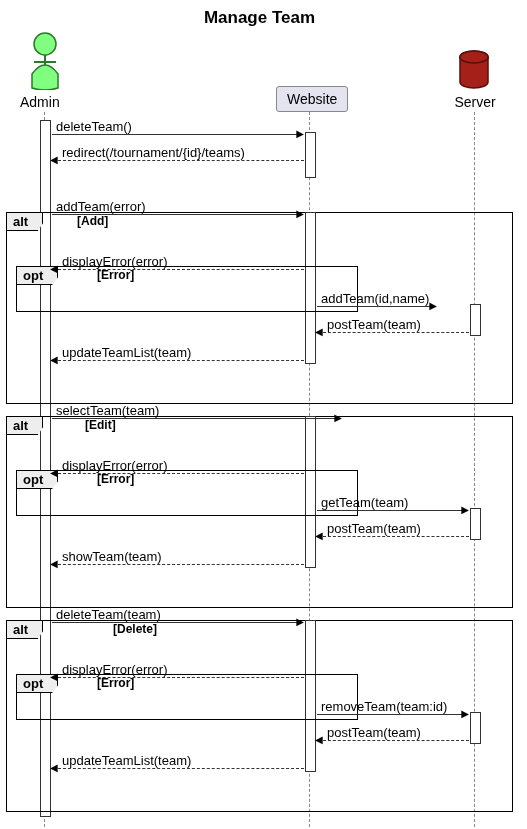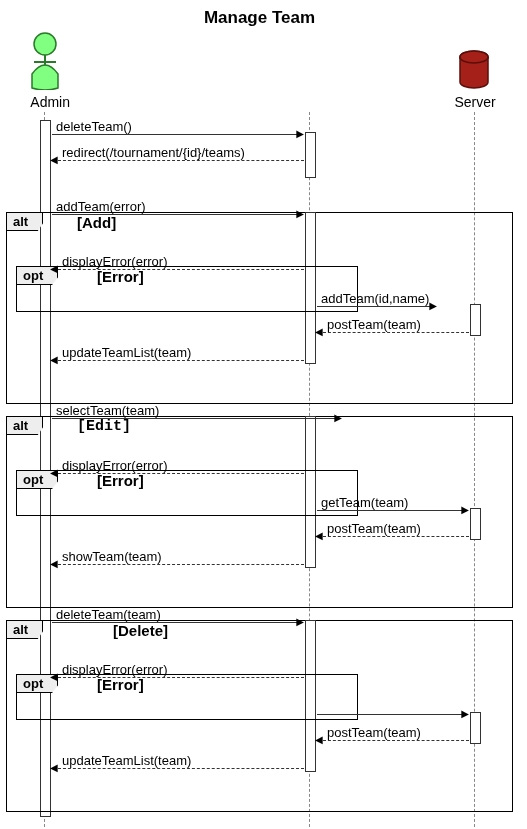--- a/index.html
+++ b/index.html
@@ -23,21 +23,21 @@
   .actor-icon {
     position: absolute;
     left: 30px;
     top: 0;
   }
   .actor-label {
     position: absolute;
     left: 20px;
     top: 62px;
     font-size: 14px;
-    text-align: right;
+    text-align: left;
     width: 50px;
   }
   .website-box {
     position: absolute;
     left: 276px;
     top: 54px;
     background: #e4e4f0;
     border: 1px solid #888;
     border-radius: 3px;
     padding: 4px 10px;
@@ -125,38 +125,39 @@
     border-bottom: 1px solid #000;
     font-weight: bold;
     font-size: 13px;
     padding: 1px 14px 1px 6px;
     clip-path: polygon(0 0, 100% 0, 100% 55%, 85% 100%, 0 100%);
   }
   .frame-cond {
     position: absolute;
     top: 1px;
     font-weight: bold;
-    font-size: 15px;
+    font-size: 12px;
   }
 </style>
 </head>
 <body>
 
 <div class="title">Manage Team</div>
 
 <div class="participants">
   <div class="actor-icon">
     <svg width="30" height="58">
       <circle cx="15" cy="12" r="11" fill="#80ff80" stroke="#2a7a2a" stroke-width="1.5"></circle>
       <path d="M15 23 L15 42 M4 30 L26 30 M15 42 L5 56 M15 42 L25 56" stroke="#2a7a2a" stroke-width="2" fill="none"></path>
       <path d="M2 42 Q15 24 28 42 L28 56 Q15 60 2 56 Z" fill="#80ff80" stroke="#2a7a2a" stroke-width="1.5"></path>
     </svg>
   </div>
   <div class="actor-label">Admin</div>
 
+  <div class="website-box">Website</div>
 
   <div class="db-icon">
     <svg width="32" height="40">
       <ellipse cx="16" cy="7" rx="14" ry="6" fill="#a52019" stroke="#5a0f0a" stroke-width="1.5"></ellipse>
       <path d="M2 7 L2 32 A14 6 0 0 0 30 32 L30 7" fill="#a52019" stroke="#5a0f0a" stroke-width="1.5"></path>
       <ellipse cx="16" cy="7" rx="14" ry="6" fill="#a52019" stroke="#5a0f0a" stroke-width="1.5"></ellipse>
     </svg>
   </div>
   <div class="db-label">Server</div>
 </div>
@@ -213,21 +214,21 @@
       <span class="arrow-l">◀</span>
   </div>
   <div class="msg dashed rtl" style="left:52px; top:248px; width:252px;">
     <span class="label">updateTeamList(team)</span>
     <div class="line"></div>
       <span class="arrow-l">◀</span>
   </div>
 
   <div class="frame" style="left:6px; top:272px; width:505px; height:190px;">
     <div class="frame-tag">alt</div>
-    <div class="frame-cond" style="left:70px;font-family:Liberation Mono, monospace;">[Edit]</div>
+    <div class="frame-cond" style="left:78px;">[Edit]</div>
   </div>
   <div class="activation" style="left:305px; top:304px; height:150px;"></div>
   <div class="msg" style="left:52px; top:306px; width:290px;">
     <span class="label">selectTeam(team)</span>
     <div class="line"></div>
       <span class="arrow-r">▶</span>
   </div>
   <div class="frame" style="left:16px; top:326px; width:340px; height:44px;">
     <div class="frame-tag">opt</div>
     <div class="frame-cond" style="left:80px;">[Error]</div>
@@ -268,20 +269,21 @@
     <div class="frame-tag">opt</div>
     <div class="frame-cond" style="left:80px;">[Error]</div>
   </div>
   <div class="msg dashed rtl" style="left:52px; top:565px; width:252px;">
     <span class="label">displayError(error)</span>
     <div class="line"></div>
       <span class="arrow-l">◀</span>
   </div>
   <div class="activation" style="left:470px; top:600px; height:30px;"></div>
   <div class="msg" style="left:317px; top:602px; width:152px;">
+    <span class="label">removeTeam(team:id)</span>
     <div class="line"></div>
       <span class="arrow-r">▶</span>
   </div>
   <div class="msg dashed rtl" style="left:317px; top:628px; width:152px;">
     <span class="label">postTeam(team)</span>
     <div class="line"></div>
       <span class="arrow-l">◀</span>
   </div>
   <div class="msg dashed rtl" style="left:52px; top:656px; width:252px;">
     <span class="label">updateTeamList(team)</span>

